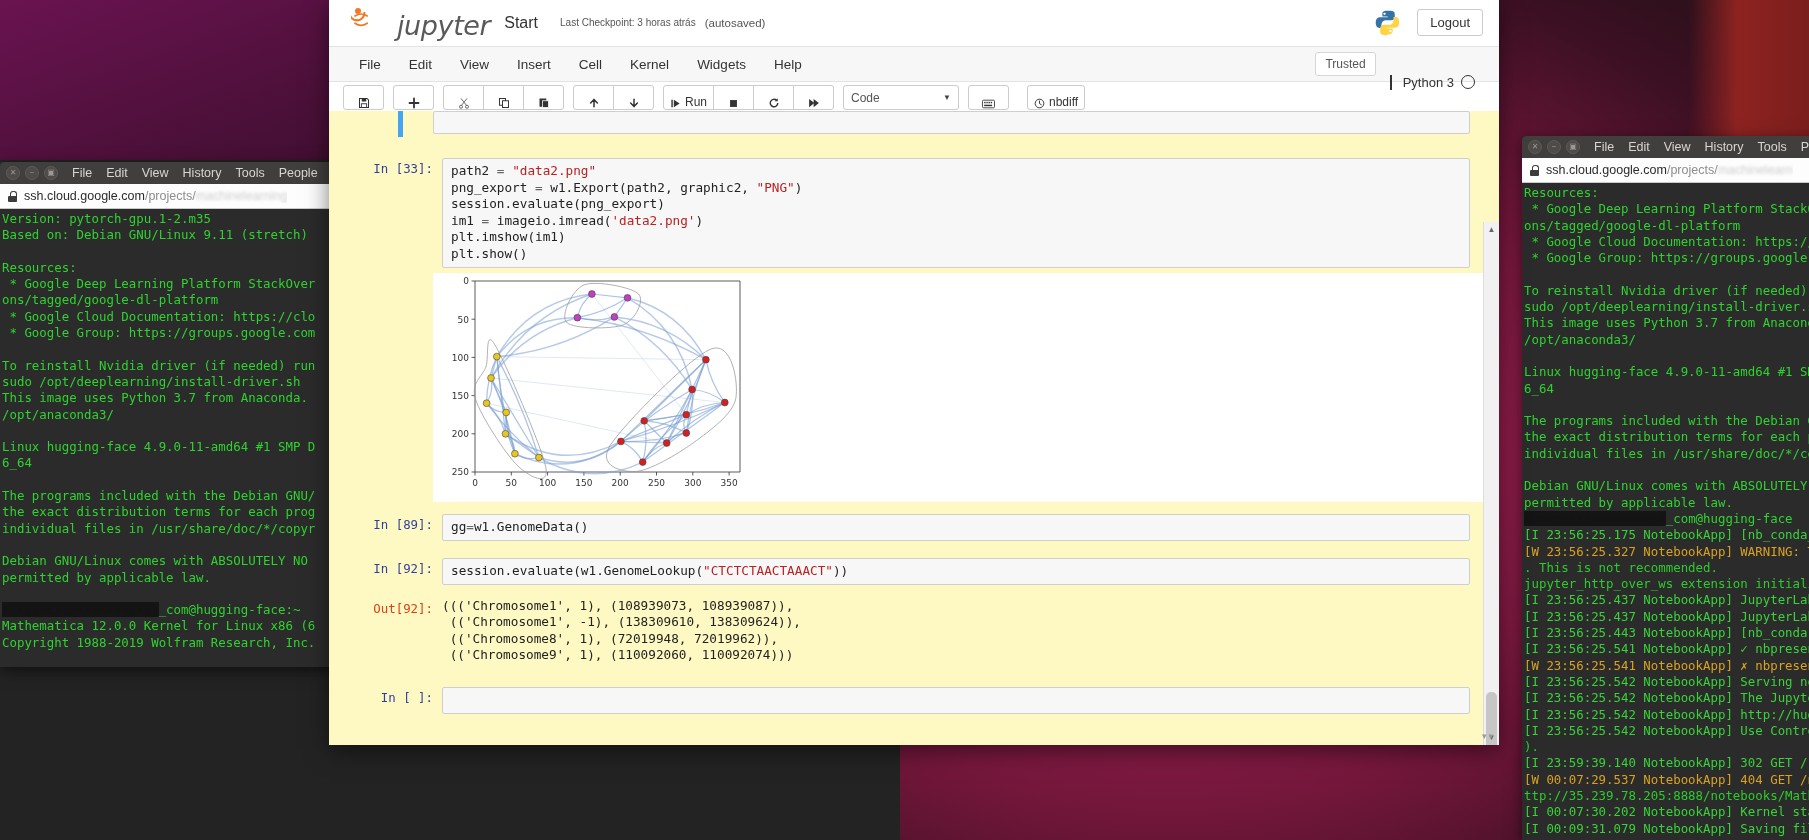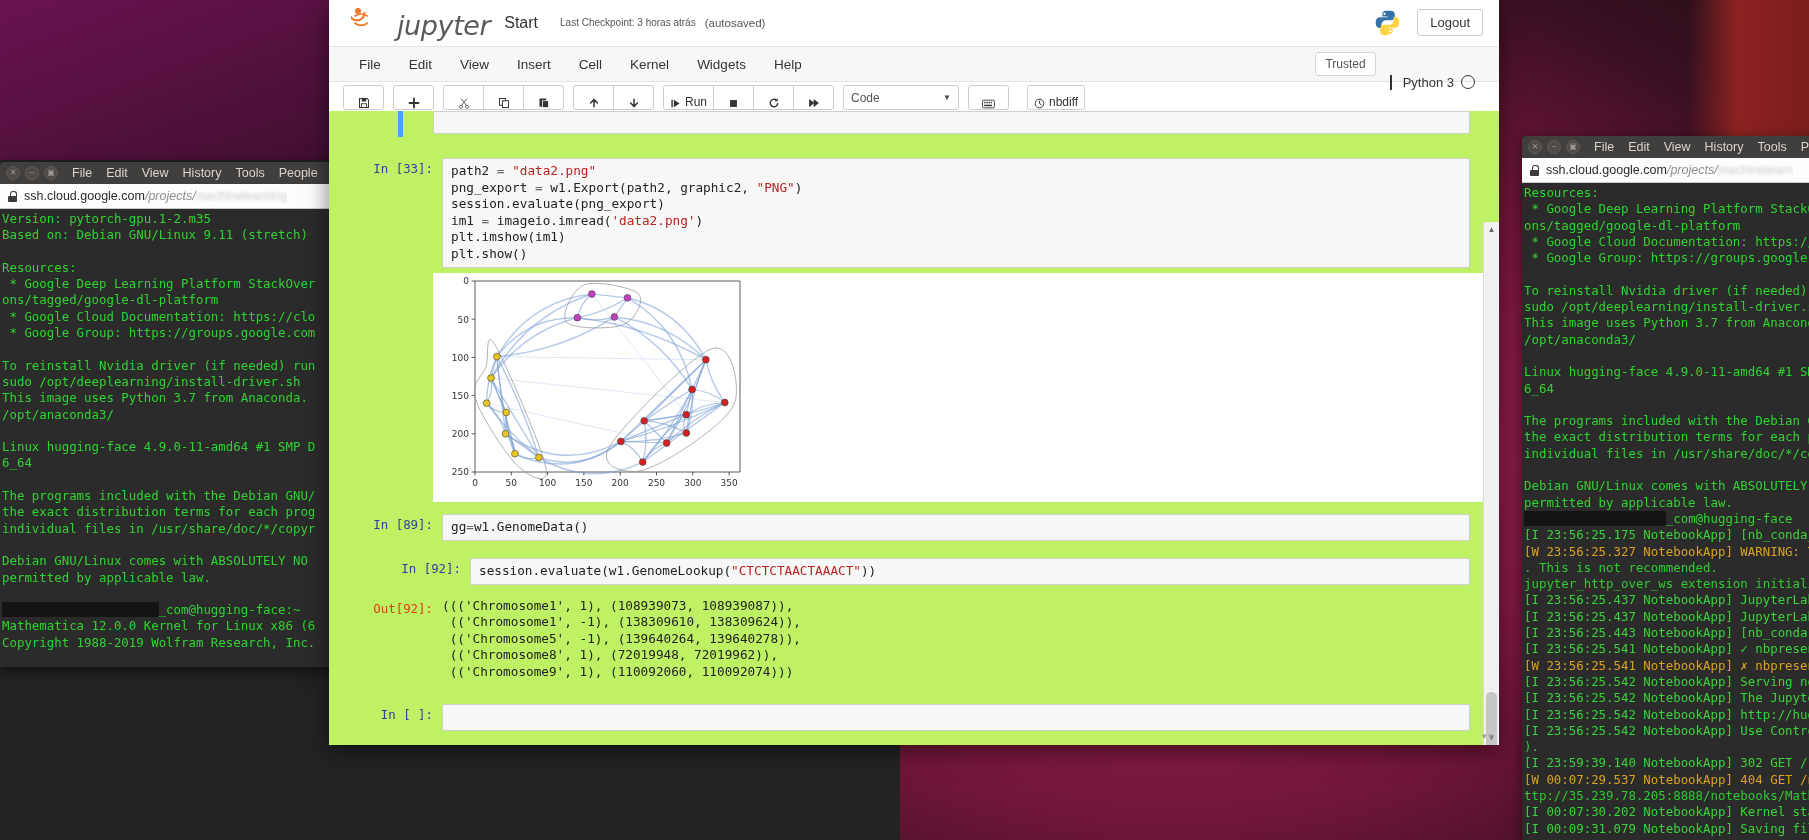--- a/index.html
+++ b/index.html
@@ -28,21 +28,21 @@
     font-size:8px;color:#9b9895;line-height:1;}
   .term-menu{display:flex;gap:14px;font-size:12.5px;color:#d8d5d2;}
   .term-menu span{white-space:nowrap;}
   .term-urlbar{height:24px;background:#fdfdfd;display:flex;align-items:center;
     padding:0 8px;gap:7px;border-bottom:1px solid #c9c9c9;}
   .lock-icon{width:9px;height:11px;position:relative;flex:none;}
   .lock-icon .body{position:absolute;bottom:0;left:0;width:9px;height:6px;background:#3c3c3c;border-radius:1px;}
   .lock-icon .shackle{position:absolute;top:0;left:2px;width:5px;height:5px;border:1.5px solid #3c3c3c;
     border-bottom:none;border-top-left-radius:3px;border-top-right-radius:3px;}
   .url-text{font-size:12.5px;color:#2b2b2b;white-space:nowrap;overflow:hidden;}
-  .url-text .dim{color:#8d8d8d;font-style:italic;}
+  .url-text .dim{color:#8d8d8d;}
   .url-text .blur{color:#cfcfcf;filter:blur(1.6px);}
   .term-body{background:#2b2b2b;overflow:hidden;position:relative;
     font-family:"DejaVu Sans Mono", monospace;font-size:12.4px;line-height:16.3px;
     color:#2fd32f;white-space:pre;padding:2px 0 0 2px;}
   .term-body .ln{white-space:pre;}
   .redact{background:#141414;color:#141414;}
 
   
   .lg-i{color:#39d339;}
   .lg-w{color:#d9a321;}
@@ -77,21 +77,21 @@
   .tgrp{display:flex;margin-right:9px;}
   .tbtn{height:23px;min-width:27px;border:1px solid #ccc;background:#fff;display:flex;
     align-items:flex-end;justify-content:center;font-size:12px;color:#333;cursor:pointer;
     margin-left:-1px;padding:0 6px;gap:4px;}
   .tgrp .tbtn:first-child{margin-left:0;border-radius:3px 0 0 3px;}
   .tgrp .tbtn:last-child{border-radius:0 3px 3px 0;}
   .tgrp .tbtn:only-child{border-radius:3px;}
   .tsel{height:23px;border:1px solid #ccc;background:#fff;border-radius:3px;width:100px;
     font-size:12px;color:#555;display:flex;align-items:center;padding:0 7px;position:relative;cursor:pointer;}
   .tsel .cv{position:absolute;right:7px;font-size:8px;color:#444;}
-  #jbody{position:absolute;left:0;top:111px;right:0;bottom:0;background:#bef264;overflow:hidden;text-decoration:underline;}
+  #jbody{position:absolute;left:0;top:111px;right:0;bottom:0;background:#fef9c3;overflow:hidden;text-decoration:underline;}
   #nbscroll{position:absolute;left:0;top:0;right:15px;bottom:0;overflow:hidden;}
   .cellrow{display:flex;align-items:flex-start;padding:5px 0;}
   .prompt{width:104px;flex:none;text-align:right;padding-right:9px;padding-top:3px;
     font-family:"DejaVu Sans Mono",monospace;font-size:12.4px;color:#303F9F;white-space:pre;}
   .prompt.out{color:#D84315;}
   .inputarea{flex:1;margin-right:14px;background:#f7f7f7;border:1px solid #cfcfcf;border-radius:2px;
     padding:4px 8px;font-family:"DejaVu Sans Mono",monospace;font-size:12.7px;line-height:16.6px;
     color:#222;white-space:pre;min-height:17px;}
   .outarea{flex:1;margin-right:14px;font-family:"DejaVu Sans Mono",monospace;font-size:12.7px;
     line-height:16.6px;color:#222;white-space:pre;}
@@ -467,28 +467,28 @@
               <circle cx="187.9" cy="168.4" r="3.4" fill="#d42020" stroke="#444" stroke-width="0.6"></circle>
               <circle cx="209.7" cy="189.1" r="3.4" fill="#d42020" stroke="#444" stroke-width="0.6"></circle>
             </svg></div>
       </div>
 
       <div class="cellrow" style="padding-top:12px;">
         <div class="prompt">In [89]:</div>
         <div class="inputarea" id="src-89"><div><span>gg</span><span class="k-op">=</span><span>w1.GenomeData()</span></div></div>
       </div>
 
-      <div class="cellrow" style="padding-top:12px;padding-left:28px;">
+      <div class="cellrow" style="padding-top:12px;">
         <div class="prompt">In [92]:</div>
         <div class="inputarea" id="src-92"><div><span>session.evaluate(w1.GenomeLookup(</span><span class="k-str">"CTCTCTAACTAAACT"</span><span>))</span></div></div>
       </div>
 
       <div class="cellrow" style="padding-top:8px;">
         <div class="prompt out">Out[92]:</div>
-        <div class="outarea" id="out-92"><div>((('Chromosome1', 1), (108939073, 108939087)),</div><div> (('Chromosome1', -1), (138309610, 138309624)),</div><div> (('Chromosome5', -1), (139640264, 139640278)),</div><div> (('Chromosome8', 1), (72019948, 72019962)),</div><div> (('Chromosome9', 1), (110092060, 110092074)))</div></div>
+        <div class="outarea" id="out-92"><div>((('Chromosome1', 1), (108939073, 108939087)),</div><div> (('Chromosome1', -1), (138309610, 138309624)),</div><div> (('Chromosome8', 1), (72019948, 72019962)),</div><div> (('Chromosome9', 1), (110092060, 110092074)))</div></div>
       </div>
 
       <div class="cellrow" style="padding-top:18px;">
         <div class="prompt">In [ ]:</div>
         <div class="inputarea" style="height:16px;"></div>
       </div>
       <div class="cellrow" style="padding-top:13px;">
         
         
       </div>

